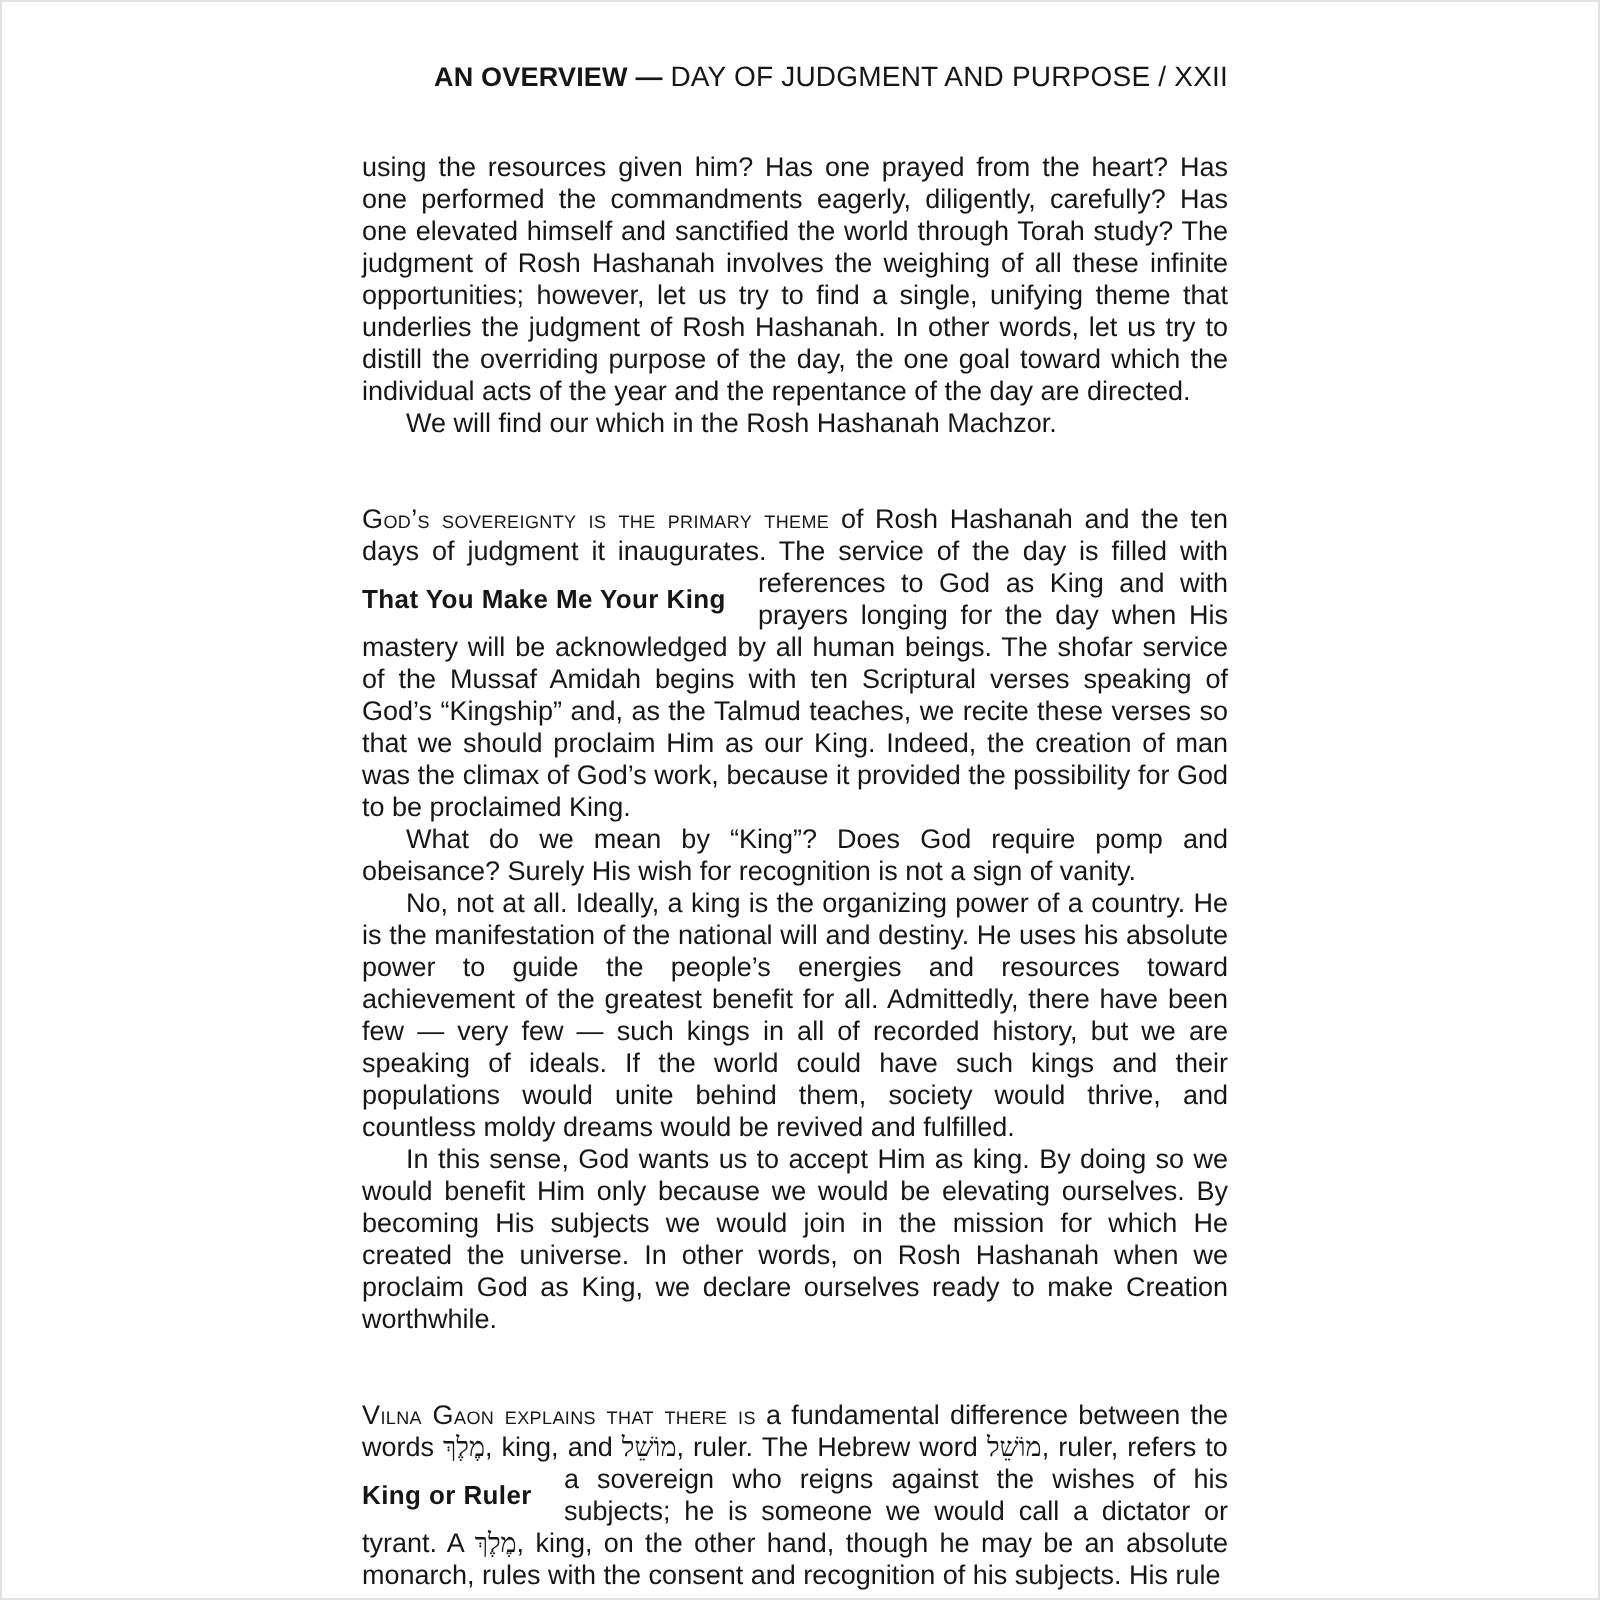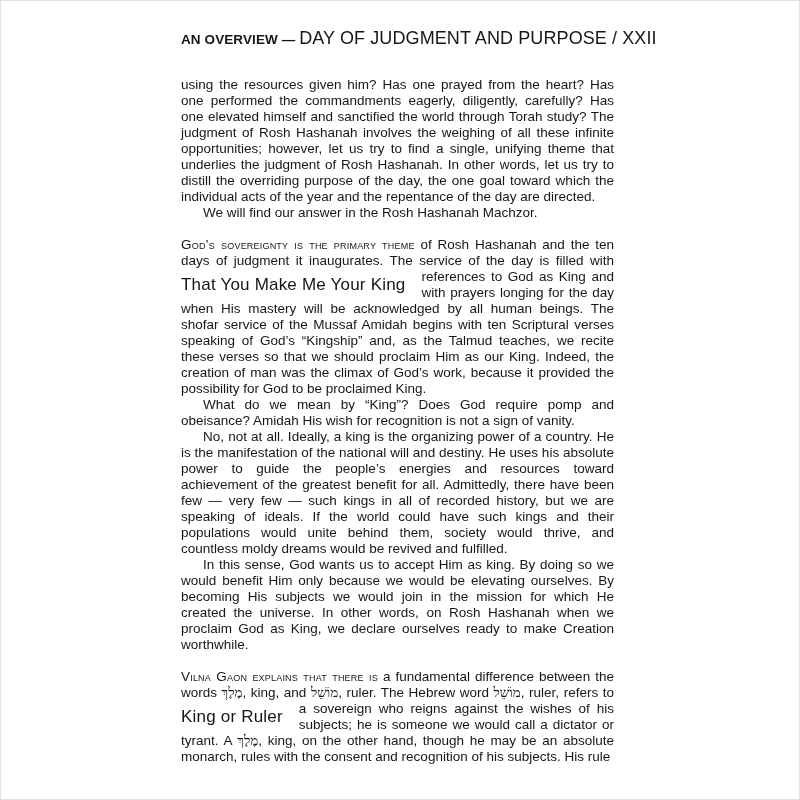--- a/index.html
+++ b/index.html
@@ -11,51 +11,51 @@
   }
   .text-block{
     position:absolute;left:181px;top:30px;width:433px;
     font-size:13.5px;line-height:16px;
   }
   .header{
     text-align:right;margin-bottom:29px;white-space:nowrap;
     letter-spacing:0.1px;
   }
   .hdr-bold{font-weight:700;font-size:13.5px;margin-top:20px;}
-  .hdr-rest{font-size:18px;}
+  .hdr-rest{font-size:14px;}
   .p{margin:0;text-align:justify;}
   .p.indent{text-indent:22px;}
-  section.gap{margin-top:16px;}
+  section.gap{margin-top:32px;}
   .sc{font-variant:small-caps;letter-spacing:0.2px;}
   .i{}
   .he{font-family:Liberation Serif, serif;unicode-bidi:isolate;direction:rtl;}
   .sidehead{
     float:left;height:32px;line-height:32px;
-    font-weight:400;font-size:17px;padding-right:16px;
+    font-weight:700;font-size:13px;padding-right:16px;
     white-space:nowrap;letter-spacing:0.2px;
   }
 </style>
 </head>
 <body>
 
 <div class="page">
   <div class="text-block">
 
     <div class="header">
       <span class="hdr-bold">AN OVERVIEW</span><span class="hdr-bold"> — </span><span class="hdr-rest">DAY OF JUDGMENT AND PURPOSE</span><span class="hdr-rest"> / </span><span class="hdr-rest">XXII</span>
     </div>
 
     <section>
       <p class="p"><span>using the resources given him? Has one prayed from the heart? Has one performed the commandments eagerly, diligently, carefully? Has one elevated himself and sanctified the world through Torah study? The judgment of Rosh Hashanah involves the weighing of all these infinite opportunities; however, let us try to find a single, unifying theme that underlies the judgment of Rosh Hashanah. In other words, let us try to distill the overriding purpose of the day, the one goal toward which the individual acts of the year and the repentance of the day are directed.</span></p>
-      <p class="p indent"><span>We will find our answer in the Rosh Hashanah Machzor.</span></p>
+      <p class="p indent"><span>We will find our which in the Rosh Hashanah Machzor.</span></p>
     </section>
 
     <section class="gap">
       <p class="p"><span class="sc">God’s sovereignty is the primary theme</span><span> of Rosh Hashanah and the ten days of judgment it inaugurates. The service of the day is filled with </span><span class="sidehead">That You Make Me Your King</span><span>references to God as King and with prayers longing for the day when His mastery will be acknowledged by all human beings. The shofar service of the </span><span class="i">Mussaf Amidah</span><span> begins with ten Scriptural verses speaking of God’s “Kingship” and, as the Talmud teaches, we recite these verses so that we should proclaim Him as our King. Indeed, the creation of man was the climax of God’s work, because it provided the possibility for God to be proclaimed King.</span></p>
-      <p class="p indent"><span>What do we mean by “King”? Does God require pomp and obeisance? Amidah His wish for recognition is not a sign of vanity.</span></p>
+      <p class="p indent"><span>What do we mean by “King”? Does God require pomp and obeisance? Surely His wish for recognition is not a sign of vanity.</span></p>
       <p class="p indent"><span>No, not at all. Ideally, a king is the organizing power of a country. He is the manifestation of the national will and destiny. He uses his absolute power to guide the people’s energies and resources toward achievement of the greatest benefit for all. Admittedly, there have been few — </span><span class="i">very</span><span> few — such kings in all of recorded history, but we are speaking of ideals. If the world could have such kings and their populations would unite behind them, society would thrive, and countless moldy dreams would be revived and fulfilled.</span></p>
       <p class="p indent"><span>In this sense, God wants us to accept Him as king. By doing so we would benefit Him only because we would be elevating ourselves. By becoming His subjects we would join in the mission for which He created the universe. In other words, on Rosh Hashanah when we proclaim God as King, we declare ourselves ready to make Creation worthwhile.</span></p>
     </section>
 
     <section class="gap">
       <p class="p"><span class="sc">Vilna Gaon explains that there is</span><span> a fundamental difference between the words </span><span class="he">מֶלֶךְ</span><span>, </span><span class="i">king,</span><span> and </span><span class="he">מוֹשֵׁל</span><span>, </span><span class="i">ruler.</span><span> The Hebrew word </span><span class="he">מוֹשֵׁל</span><span>, </span><span class="i">ruler,</span><span> </span><span class="sidehead">King or Ruler</span><span>refers to a sovereign who reigns against the wishes of his subjects; he is someone we would call a dictator or tyrant. A </span><span class="he">מֶלֶךְ</span><span>, </span><span class="i">king,</span><span> on the other hand, though he may be an absolute monarch, rules with the consent and recognition of his subjects. His rule</span></p>
     </section>
 
   </div>
 </div>

